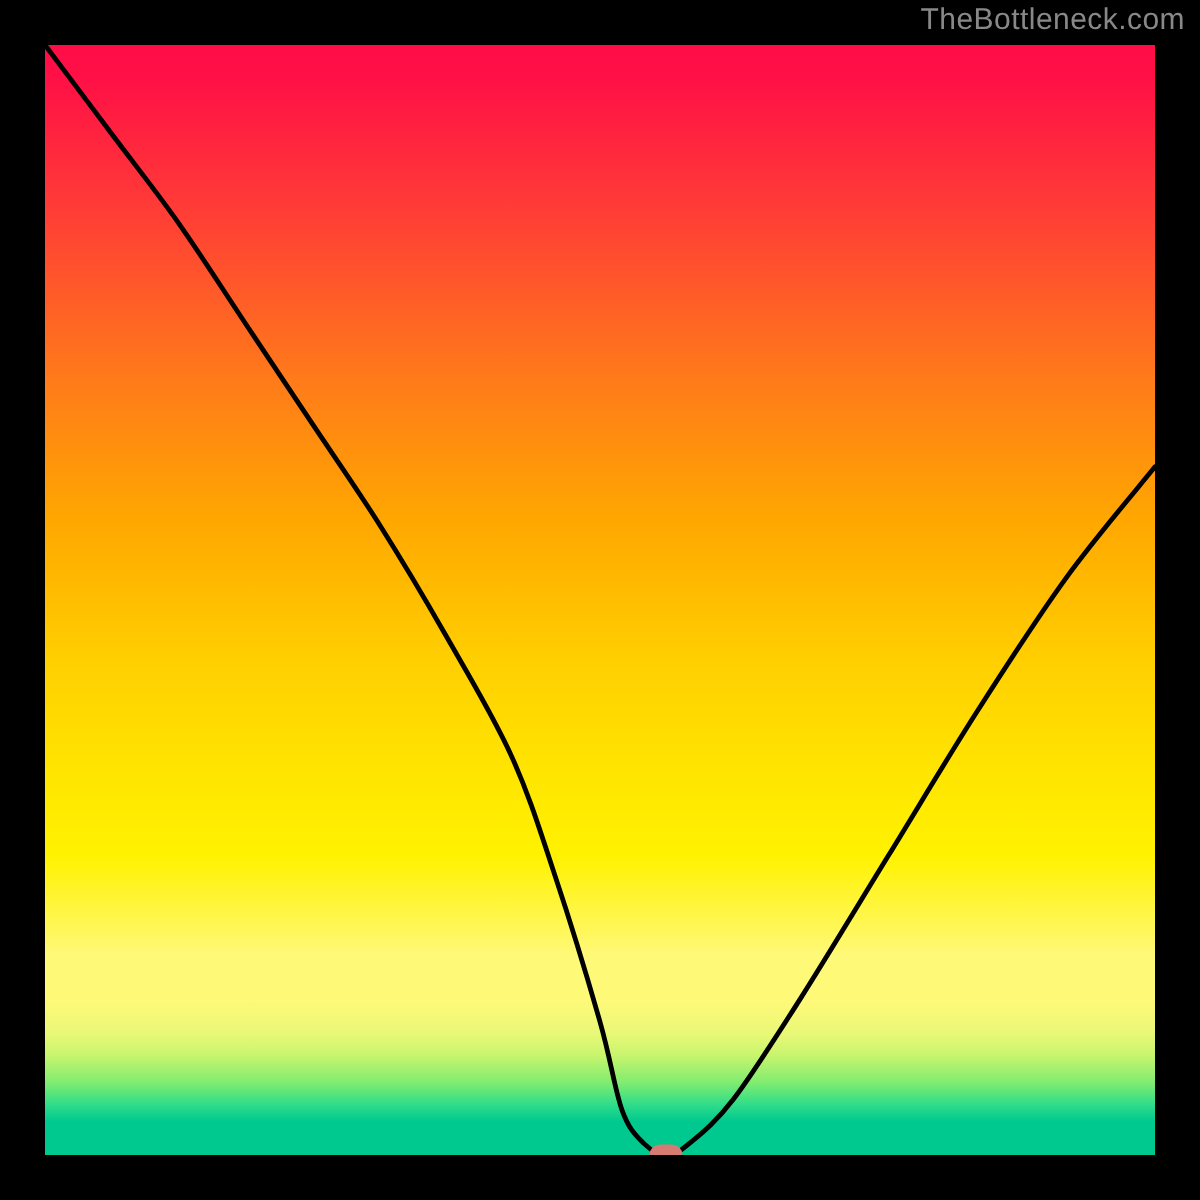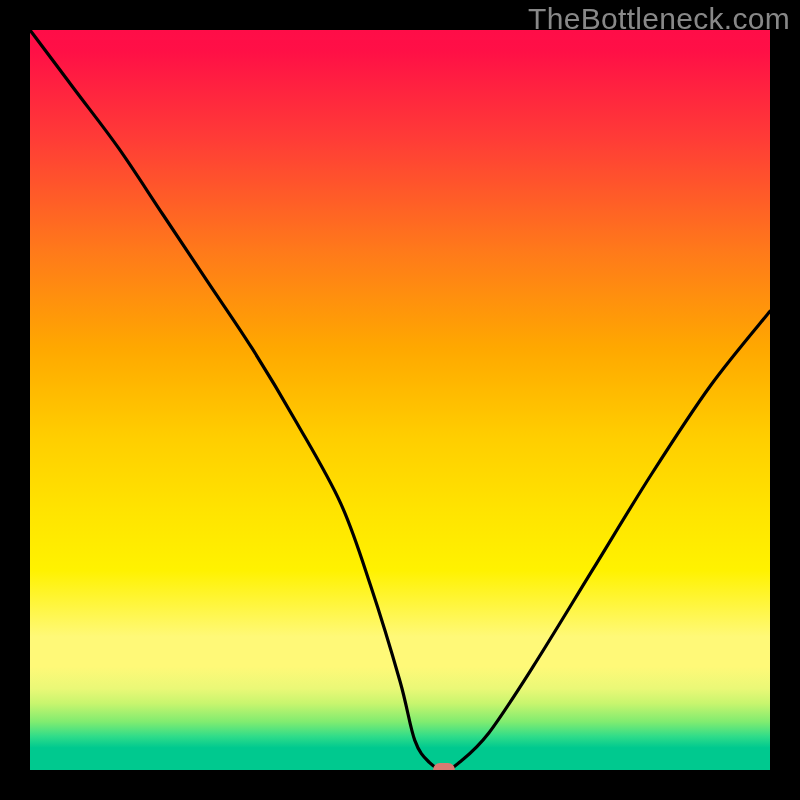--- a/index.html
+++ b/index.html
@@ -13,21 +13,21 @@
     height: 800px;
     background: #000;
     position: relative;
     box-sizing: border-box;
   }
   .attribution {
     position: absolute;
     top: 2px;
     right: 10px;
     color: #888;
-    font-size: 30px;
+    font-size: 20px;
     font-weight: 500;
     letter-spacing: 0.3px;
     z-index: 3;
   }
   .plot-area {
     position: absolute;
     left: 30px;
     top: 30px;
     width: 740px;
     height: 740px;

